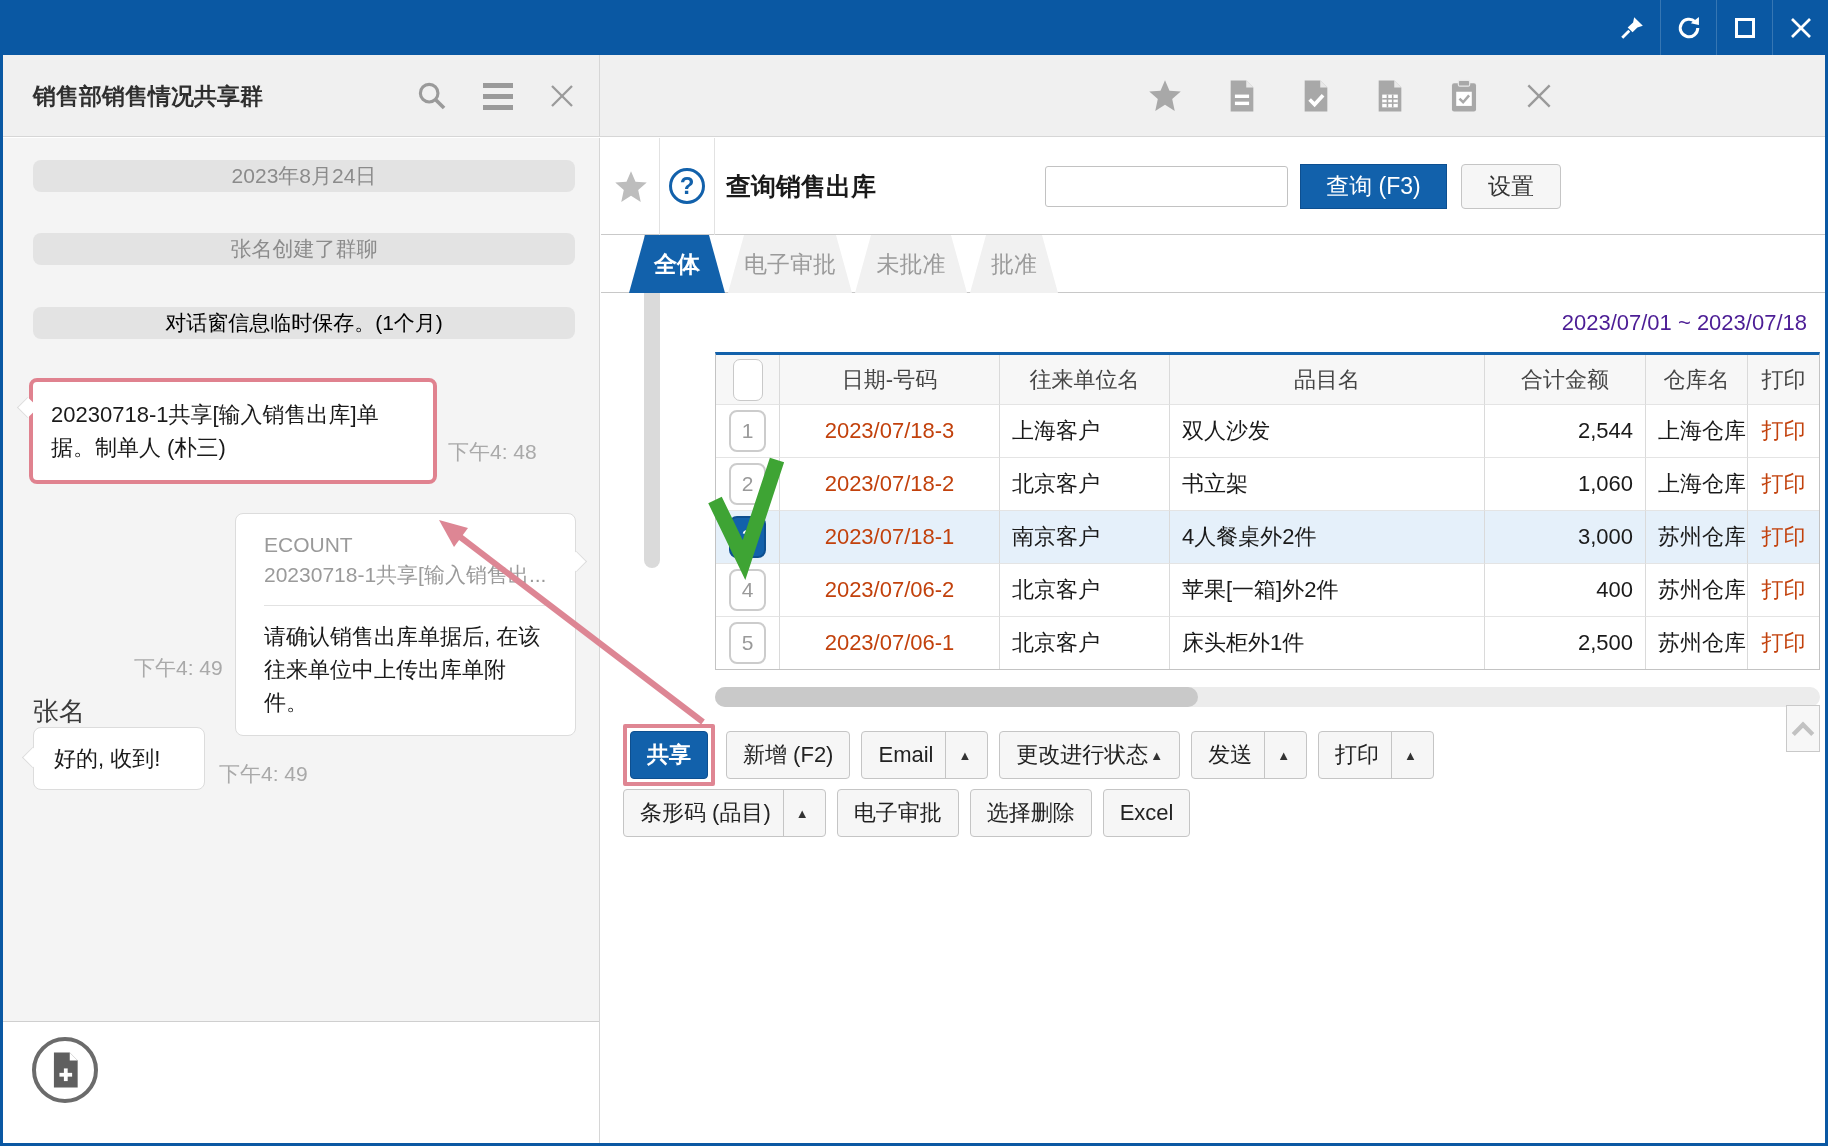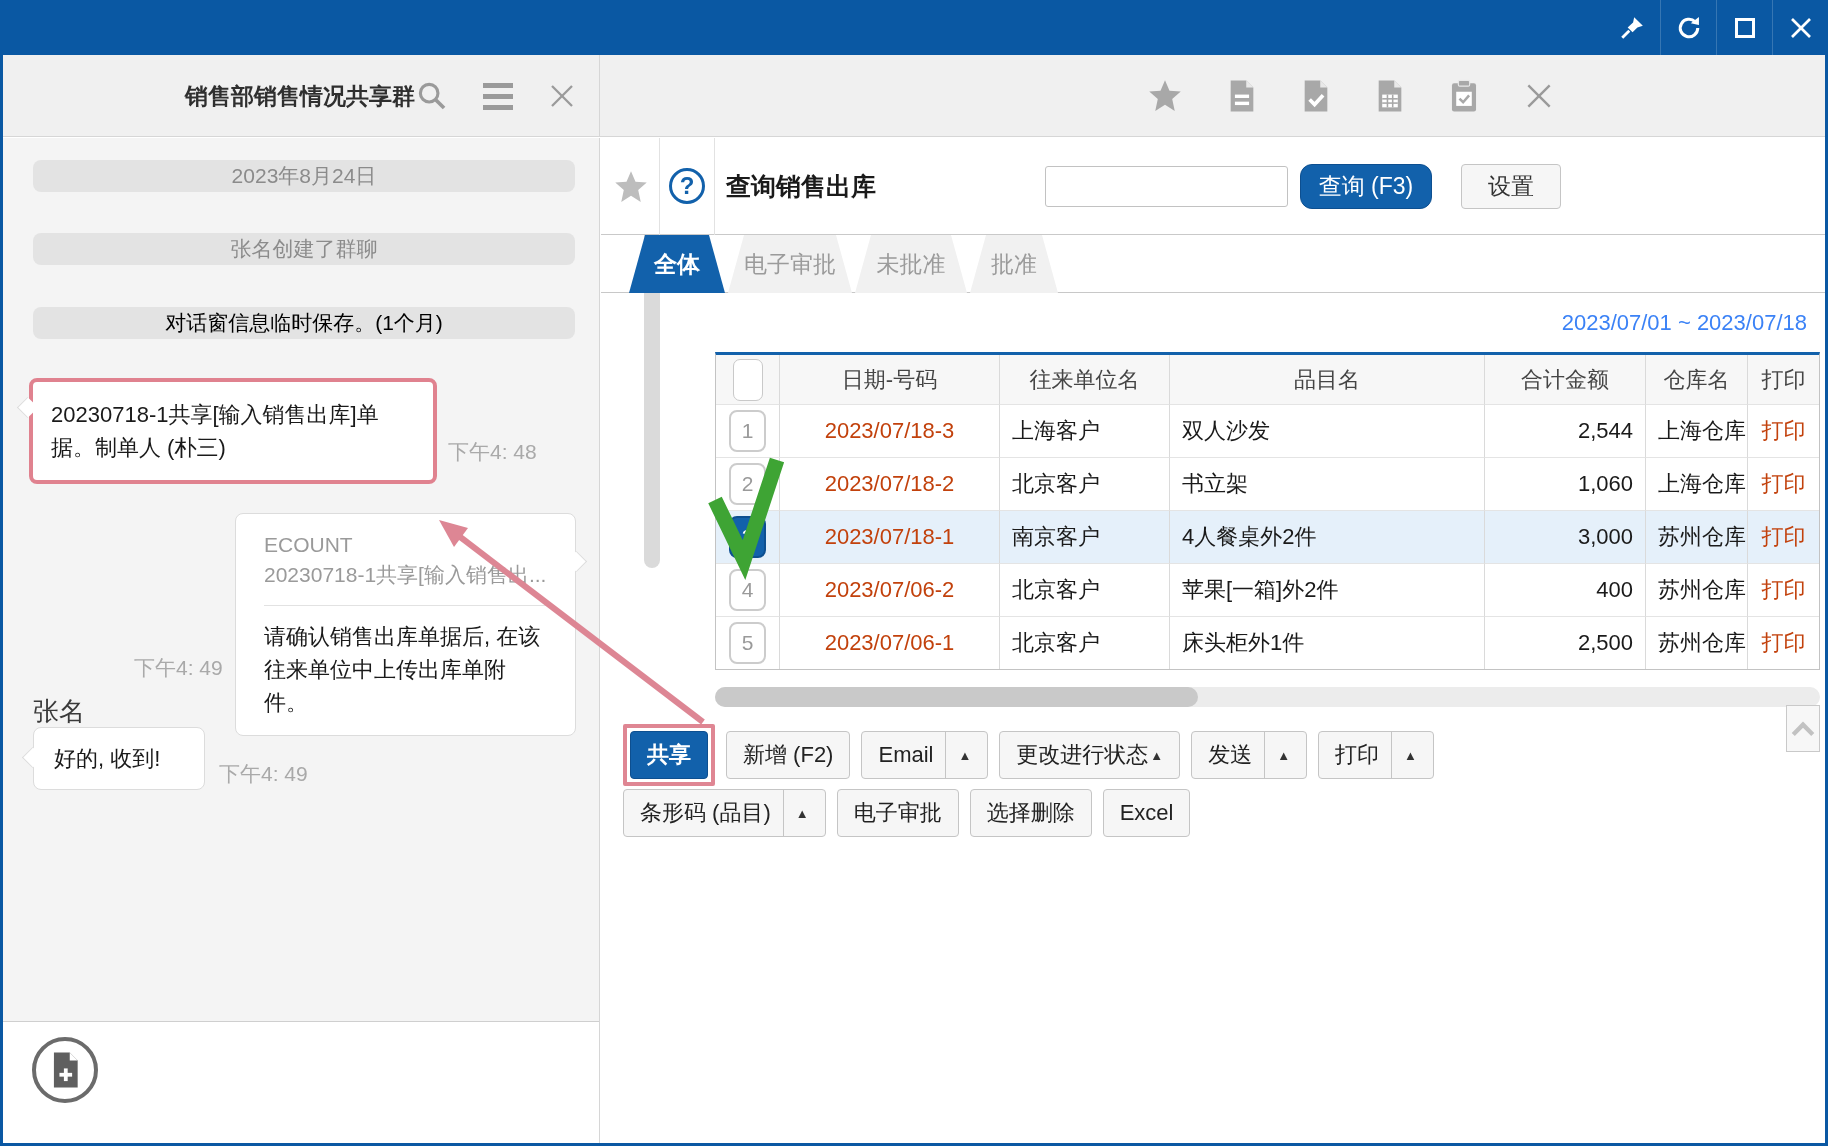--- a/index.html
+++ b/index.html
@@ -5,21 +5,21 @@
   html,body{margin:0;padding:0;background:#e9e9e9;font-family:"Liberation Sans","DejaVu Sans",sans-serif;}
   *{box-sizing:border-box;}
   #window{position:relative;width:1828px;height:1146px;background:#fff;overflow:hidden;
           border-left:3px solid #0a58a3;border-right:3px solid #0a58a3;border-bottom:3px solid #0a58a3;}
   
   .titlebar{position:absolute;left:-3px;top:0;width:1828px;height:55px;background:#0a58a3;display:flex;justify-content:flex-end;}
   .tb-btn{width:56px;height:55px;display:flex;align-items:center;justify-content:center;border-left:1px solid rgba(255,255,255,.18);cursor:pointer;}
   .tb-btn:first-child{border-left:none;}
   
   .header-strip{position:absolute;left:0;top:55px;width:1822px;height:82px;background:#f0f0f0;border-bottom:1px solid #d6d6d6;}
-  .chat-header{position:absolute;left:0;top:0;width:597px;height:82px;border-right:1px solid #d6d6d6;display:flex;align-items:center;text-align:right;}
+  .chat-header{position:absolute;left:0;top:0;width:597px;height:82px;border-right:1px solid #d6d6d6;display:flex;align-items:center;}
   .chat-title{margin-left:30px;font-size:23px;font-weight:700;color:#2f2f2f;flex:1;}
   .chat-hd-icons{display:flex;align-items:center;gap:34px;margin-right:22px;}
   .panel-actions{position:absolute;right:270px;top:0;height:82px;display:flex;align-items:center;gap:44px;}
   .panel-actions .icon{cursor:pointer;}
   .hamburger{display:flex;flex-direction:column;gap:6px;cursor:pointer;}
   .hamburger div{width:30px;height:5px;background:#9a9a9a;}
   
   .chat-panel{position:absolute;left:0;top:138px;width:597px;height:1005px;background:#f4f4f4;border-right:1px solid #d6d6d6;}
   .sys-pill{position:absolute;left:30px;width:542px;height:32px;background:#e3e3e3;border-radius:8px;
             display:flex;align-items:center;justify-content:center;font-size:21px;color:#8b8b8b;}
@@ -43,31 +43,31 @@
   .right-panel{position:absolute;left:598px;top:138px;width:1224px;height:1005px;background:#fff;}
   .v-scroll-thumb{position:absolute;left:43px;top:30px;width:16px;height:400px;background:#dadada;border-radius:8px;}
   .query-row{position:absolute;left:0;top:0;width:1224px;height:97px;border-bottom:1px solid #c9c9c9;background:#fff;}
   .q-sep{position:absolute;top:0;width:1px;height:97px;background:#e2e2e2;}
   .q-star{position:absolute;left:12px;top:31px;cursor:pointer;}
   .help-circle{position:absolute;left:68px;top:30px;width:36px;height:36px;border-radius:50%;border:3px solid #1261ab;
                color:#1261ab;font-size:24px;font-weight:700;display:flex;align-items:center;justify-content:center;cursor:pointer;}
   .q-title{position:absolute;left:125px;top:0;height:97px;display:flex;align-items:center;font-size:25px;font-weight:700;color:#1a1a1a;}
   .q-input{position:absolute;left:444px;top:28px;width:243px;height:41px;border:1px solid #c2c2c2;border-radius:3px;
            font-size:20px;padding:0 10px;background:#fff;}
-  .btn-query{position:absolute;left:699px;top:26px;width:132px;height:45px;background:#1261ab;color:#fff;font-size:23px;
-             border:1px solid #0d4f90;border-radius:12px;display:flex;align-items:center;justify-content:center;cursor:pointer;}
+  .btn-query{position:absolute;left:699px;top:26px;width:147px;height:45px;background:#1261ab;color:#fff;font-size:23px;
+             border:1px solid #0d4f90;border-radius:0;display:flex;align-items:center;justify-content:center;cursor:pointer;}
   .btn-settings{position:absolute;left:860px;top:26px;width:100px;height:45px;background:#f6f6f6;color:#333;font-size:23px;
              border:1px solid #c5c5c5;border-radius:4px;display:flex;align-items:center;justify-content:center;cursor:pointer;}
   .tab-row{position:absolute;left:0;top:97px;width:1224px;height:58px;border-bottom:1px solid #c8c8c8;}
   .tab{position:absolute;top:0;height:58px;display:flex;align-items:center;justify-content:center;font-size:23px;cursor:pointer;
        clip-path:polygon(16px 0,calc(100% - 16px) 0,100% 100%,0 100%);}
   .tab.active{background:#1261ab;color:#fff;font-weight:700;}
   .tab.idle{background:#f1f1f1;color:#9b9b9b;}
   .date-row{position:absolute;left:0;top:155px;width:1224px;height:59px;display:flex;align-items:center;justify-content:flex-end;}
-  .date-range{font-size:22px;color:#3b82f6;padding-right:18px;}
+  .date-range{font-size:22px;color:#4c1d95;padding-right:18px;}
   
   .grid{position:absolute;left:114px;top:214px;width:1105px;border:1px solid #c3c3c3;border-top:3px solid #1261ab;
         display:grid;grid-template-columns:63px 220px 170px 315px 161px 102px 72px;grid-template-rows:49px repeat(5,53px);}
   .cell{display:flex;align-items:center;border-left:1px solid #dadada;border-top:1px solid #e4e4e4;
         padding:12px 12px;font-size:22px;color:#1a1a1a;background:#fff;overflow:hidden;white-space:nowrap;}
   .cell.first{border-left:none;justify-content:center;padding:0;}
   .cell.head{background:#f7f7f7;color:#454545;justify-content:center;border-top:none;}
   .cell.c-center{justify-content:center;}
   .cell.c-right{justify-content:flex-end;}
   .cell.link{color:#c2410c;cursor:pointer;}

